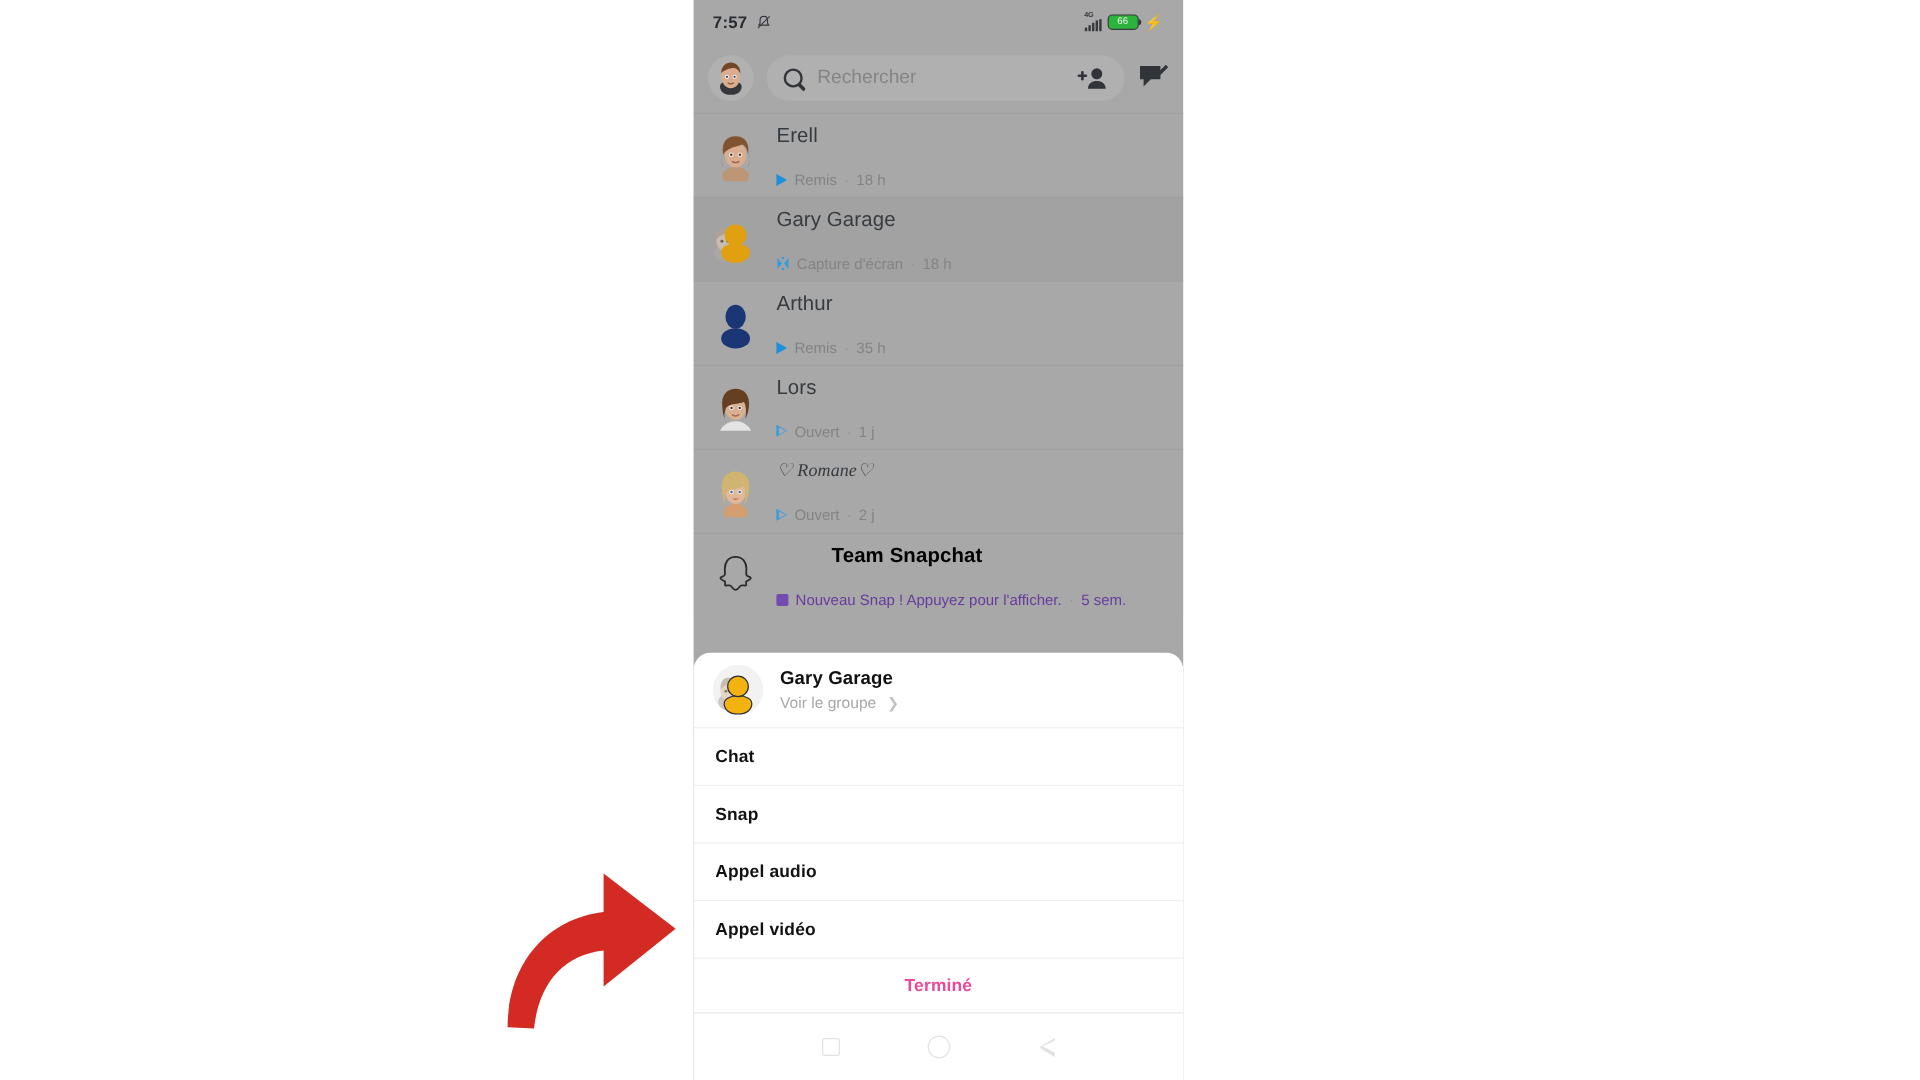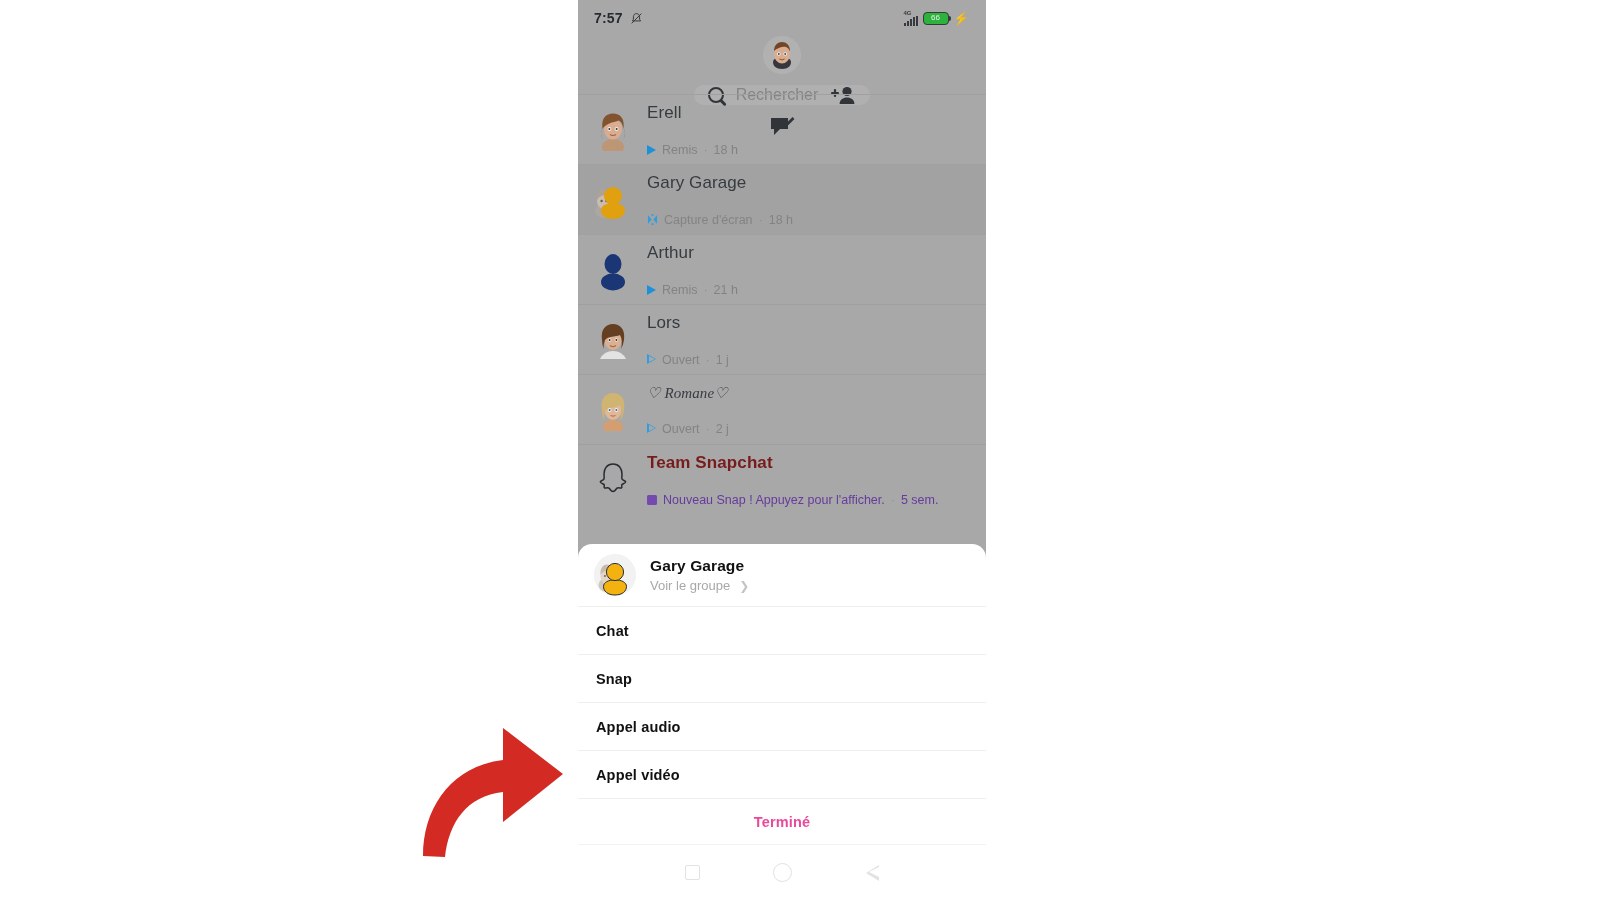--- a/index.html
+++ b/index.html
@@ -51,21 +51,21 @@
   .batt:after {
     content:""; position:absolute; right:-3.5px; top:3.5px;
     width:2.5px; height:5px; background:#3a3e42; border-radius:0 2px 2px 0;
   }
   .batt span { font-size: 8px; font-weight:normal; color:#ffffff; line-height:1;}
   .bolt { font-size: 13px; color:#3a3e42; line-height:1; }
 
   
   .searchbar {
     height: 58px; display:flex; align-items:center;
-    padding: 0 12px; gap: 11px; flex-direction: column;
+    padding: 0 12px; gap: 11px;
   }
   .me-avatar {
     width: 38px; height: 38px; border-radius: 50%;
     background: #bdbdbd; position: relative; overflow:hidden; flex: 0 0 38px;
   }
   .searchfield {
     flex: 1; height: 38px; border-radius: 19px;
     background: #bcbcbc;
     display: flex; align-items: center; padding: 0 14px; gap: 12px;
     position: relative;
@@ -84,21 +84,21 @@
     border-top: 1px solid #aaaaaa;
     position: relative;
   }
   .chatrow.highlight { background:#adadad; }
   .chatrow .av {
     width: 42px; height: 42px; border-radius: 50%;
     flex: 0 0 42px; position:relative; overflow: visible;
   }
   .rowtext { display:flex; flex-direction:column; gap:20px; min-width:0; }
   .rowname { font-size: 17px; color: #3a3f45; letter-spacing:.1px; white-space:nowrap;}
-  .rowname.bold { font-weight: bold; color:#7f1d1d; }
+  .rowname.bold { font-weight: bold; color:#000000;margin-left:46px; }
   .rowname.script { font-family:"Liberation Serif", serif; font-style: italic; font-size:15px; }
   .rowsub { font-size: 12.5px; color:#8c8c8c; display:flex; align-items:center; gap:6px; white-space:nowrap;justify-content:center;}
   .rowsub.purple { color:#6c3fa8; }
   .rowsub .dot { color:#9a9a9a; }
   .tri-filled { width:0;height:0;border-left:9px solid #1e9be8;border-top:5.5px solid transparent;border-bottom:5.5px solid transparent;}
   .tri-open { width:0;height:0;border-left:9px solid transparent;border-top:5.5px solid transparent;border-bottom:5.5px solid transparent;position:relative;}
   .tri-open:before{content:"";position:absolute;left:-9px;top:-5.5px;width:0;height:0;border-left:9px solid #34a7f2;border-top:5.5px solid transparent;border-bottom:5.5px solid transparent;}
   .tri-open:after{content:"";position:absolute;left:-6.6px;top:-3.4px;width:0;height:0;border-left:6px solid #b3b3b3;border-top:3.6px solid transparent;border-bottom:3.6px solid transparent;}
   .sqr-sshot { width:11px;height:11px;position:relative;}
   .sqr-purple { width:10px;height:10px;background:#7b4fb8;border-radius:1.5px;}
@@ -280,21 +280,21 @@
             <ellipse cx="21" cy="33" rx="12" ry="8.5" fill="#1c3a7d"></ellipse>
             <ellipse cx="21" cy="15" rx="8.5" ry="10" fill="#1c3a7d"></ellipse>
           </svg>
         </div>
         <div class="rowtext">
           <div class="rowname">Arthur</div>
           <div class="rowsub">
             <span class="tri-filled"></span>
             <span>Remis</span>
             <span class="dot">·</span>
-            <span>21 h</span>
+            <span>35 h</span>
           </div>
         </div>
       </div>
 
       <div class="chatrow">
         <div class="av">
           <svg width="42" height="42" viewBox="0 0 42 42">
             <path d="M8 40 q4 -8 13 -8 t13 8z" fill="#f2f2f2"></path>
             <ellipse cx="21" cy="21" rx="8.5" ry="10" fill="#e8bb9c"></ellipse>
             <path d="M10 21 C8.5 10 14 5 21 5 S33.5 10 32 21 q-1 6 -3 9 q2 -9 -1 -14 c-5 2 -12 1 -15 5 q-2 5 -1 9 q-2 -4 -2 -9z" fill="#6b4324"></path>

